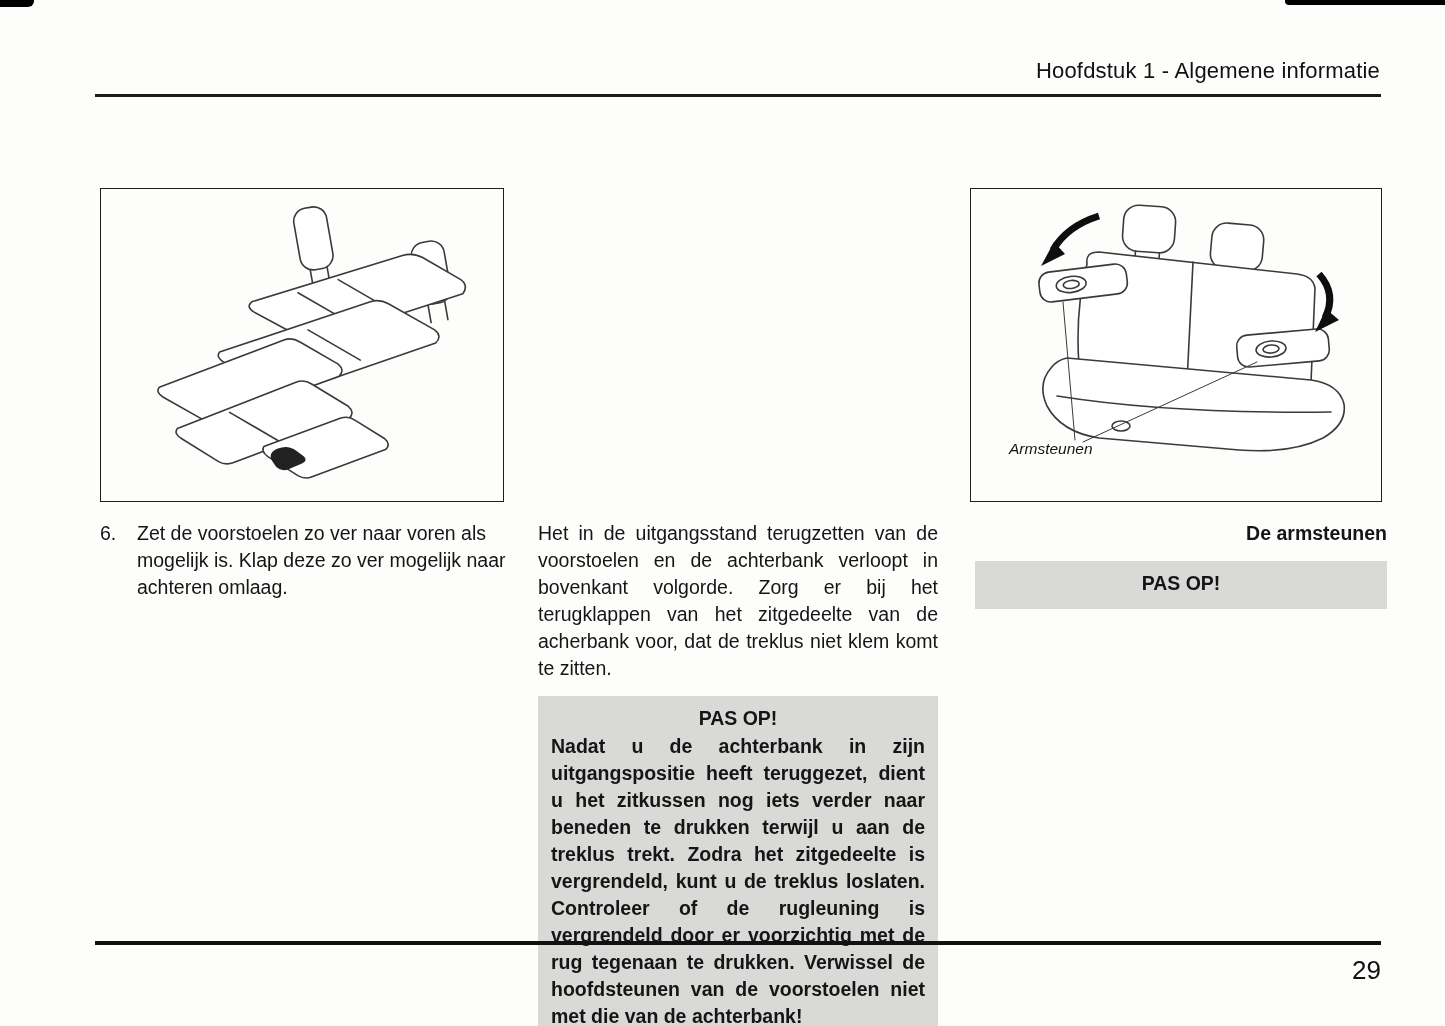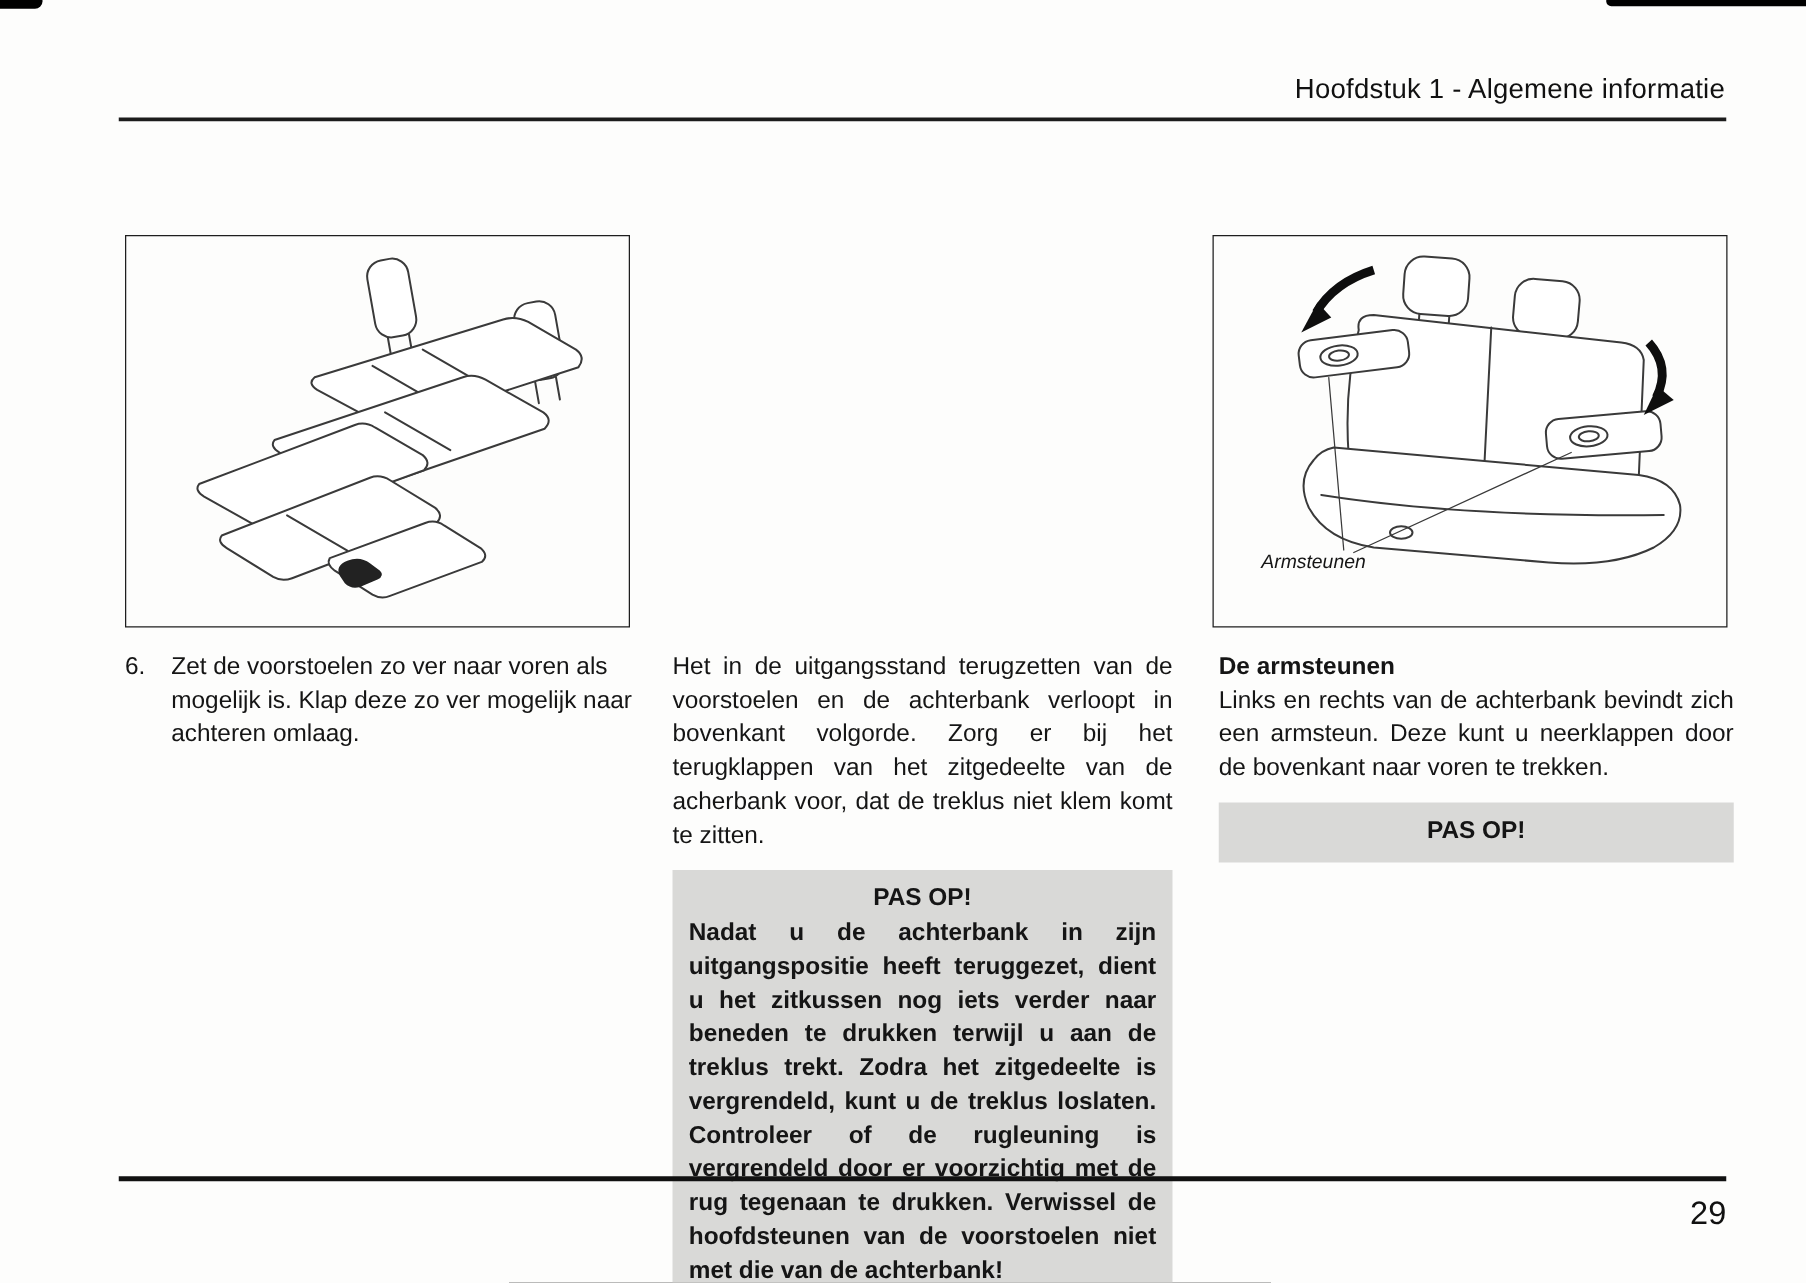--- a/index.html
+++ b/index.html
@@ -36,21 +36,21 @@
   .col p{margin:0;}
   .col-left{left:100px;top:520px;width:410px;}
   .col-mid{left:538px;top:520px;width:400px;}
   .col-right{left:975px;top:520px;width:412px;}
 
   .numbered-item{display:flex;}
   .item-number{width:37px;flex:0 0 37px;}
   .item-text{flex:1;}
 
   .justified{text-align:justify;}
-  .col-heading{font-weight:700;margin:0 0 1px 0;}
+  .col-heading{font-weight:700;margin:0 0 1px 0;text-align:right;}
 
   .warning-box{
     background:#d9d9d7;
     padding:9px 13px 11px 13px;
     font-weight:700;
     text-align:justify;
   }
   .warning-box .warning-title{text-align:center;margin-bottom:1px;}
   .col-mid .warning-box{margin-top:14px;}
   .col-right .warning-box{margin-top:14px;width:calc(100% - 26px);}
@@ -166,21 +166,20 @@
   <div class="col col-mid">
     <p class="justified">Het in de uitgangsstand terugzetten van de voorstoelen en de achterbank verloopt in bovenkant volgorde. Zorg er bij het terugklappen van het zitgedeelte van de acherbank voor, dat de treklus niet klem komt te zitten.</p>
     <div class="warning-box">
       <div class="warning-title">PAS OP!</div>
       <div class="warning-text">Nadat u de achterbank in zijn uitgangspositie heeft teruggezet, dient u het zitkussen nog iets verder naar beneden te drukken terwijl u aan de treklus trekt. Zodra het zitgedeelte is vergrendeld, kunt u de treklus loslaten. Controleer of de rugleuning is vergrendeld door er voorzichtig met de rug tegenaan te drukken. Verwissel de hoofdsteunen van de voorstoelen niet met die van de achterbank!</div>
     </div>
   </div>
 
   <div class="col col-right">
     <p class="col-heading">De armsteunen</p>
-    <p class="justified">Links en rechts van de achterbank bevindt zich een armsteun. Deze kunt u neerklappen door de bovenkant naar voren te trekken.</p>
     <div class="warning-box">
       <div class="warning-title">PAS OP!</div>
     </div>
   </div>
 
   <div class="rule-bottom"></div>
   <div class="page-number">29</div>
 
 </div>
 

